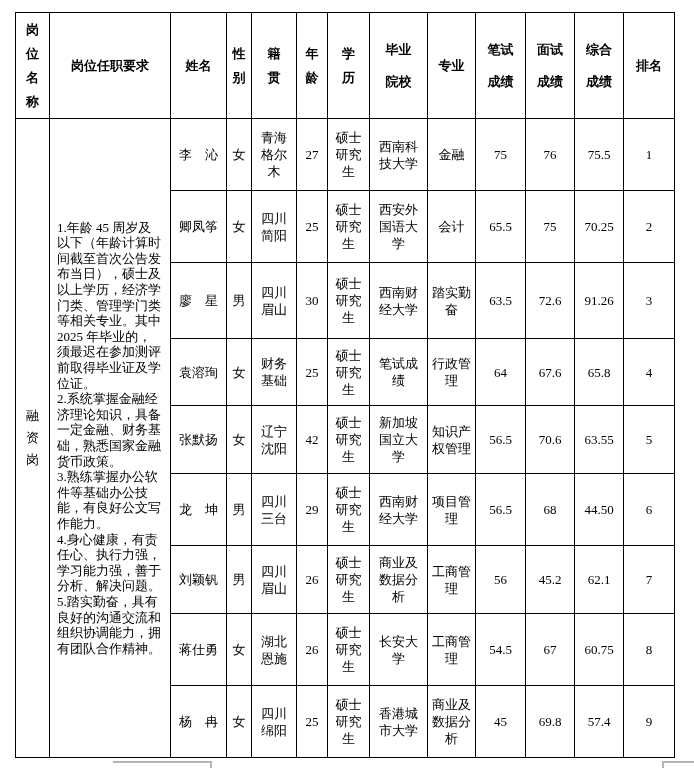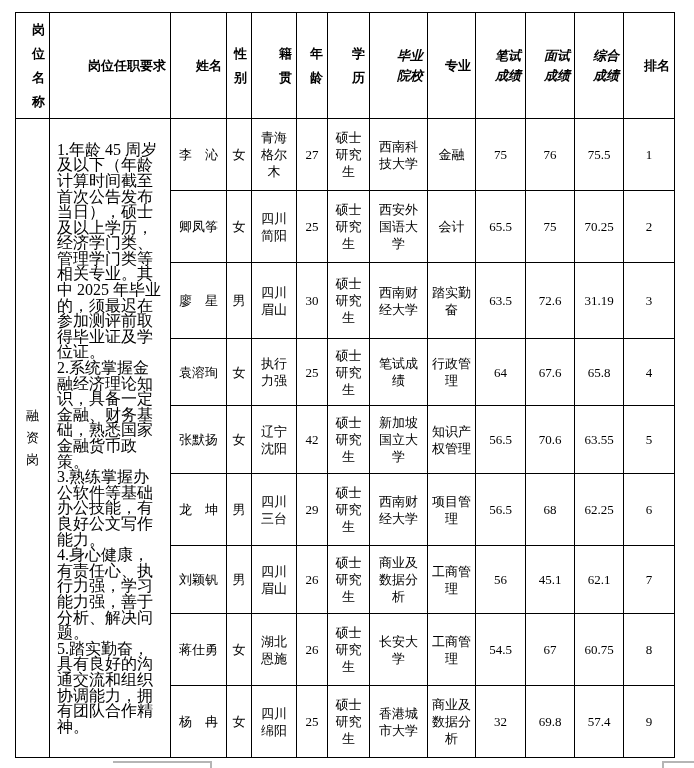--- a/index.html
+++ b/index.html
@@ -11,34 +11,34 @@
 
   table.candidates {
     position:absolute; left:15px; top:12px; width:659px;
     border-collapse:collapse; table-layout:fixed;
   }
   th,td {
     border:1px solid #000; text-align:center; vertical-align:middle;
     font-size:13px; padding:1px 4px; overflow:hidden;
     word-break:break-all;
   }
-  th { font-weight:bold;text-align:right; }
+  th { font-weight:bold; }
   thead tr { height:106px; }
   td { line-height:17px; }
 
   
   .v1 { display:inline-block; width:15px; line-height:24px; word-break:break-all; }
   
-  .v2 { display:inline-block; width:29px; line-height:20px; word-break:break-all;font-style:italic; }
+  .v2 { display:inline-block; width:29px; line-height:32px; word-break:break-all; }
 
   .pos-cell .v1 { line-height:22px; }
   .req-cell { text-align:left; padding:2px 7px; }
   .req-text {
     white-space:pre-line; text-align:left;
-    font-size:16px; line-height:15.6px; word-break:break-all;
+    font-size:13px; line-height:15.6px; word-break:break-all;
   }
 
   
   .frag-left {
     position:absolute; left:113px; top:761px; width:97px; height:7px;
     border-top:2px solid #b5b5b5; border-right:2px solid #b5b5b5;
   }
   .frag-right {
     position:absolute; left:662px; top:761px; width:31px; height:7px;
     border-top:2px solid #b5b5b5; border-left:2px solid #b5b5b5;
@@ -121,27 +121,27 @@
         <tr style="height: 76px;">
   <td>廖　星</td>
   <td>男</td>
   <td>四川眉山</td>
   <td>30</td>
   <td>硕士研究生</td>
   <td>西南财经大学</td>
   <td>踏实勤奋</td>
   <td>63.5</td>
   <td>72.6</td>
-  <td>31.19</td>
+  <td>91.26</td>
   <td>3</td>
 </tr>
         <tr style="height: 67px;">
   <td>袁溶珣</td>
   <td>女</td>
-  <td>执行力强</td>
+  <td>财务基础</td>
   <td>25</td>
   <td>硕士研究生</td>
   <td>笔试成绩</td>
   <td>行政管理</td>
   <td>64</td>
   <td>67.6</td>
   <td>65.8</td>
   <td>4</td>
 </tr>
         <tr style="height: 68px;">
@@ -160,33 +160,33 @@
         <tr style="height: 72px;">
   <td>龙　坤</td>
   <td>男</td>
   <td>四川三台</td>
   <td>29</td>
   <td>硕士研究生</td>
   <td>西南财经大学</td>
   <td>项目管理</td>
   <td>56.5</td>
   <td>68</td>
-  <td>62.25</td>
+  <td>44.50</td>
   <td>6</td>
 </tr>
         <tr style="height: 68px;">
   <td>刘颖钒</td>
   <td>男</td>
   <td>四川眉山</td>
   <td>26</td>
   <td>硕士研究生</td>
   <td>商业及数据分析</td>
   <td>工商管理</td>
   <td>56</td>
-  <td>45.1</td>
+  <td>45.2</td>
   <td>62.1</td>
   <td>7</td>
 </tr>
         <tr style="height: 72px;">
   <td>蒋仕勇</td>
   <td>女</td>
   <td>湖北恩施</td>
   <td>26</td>
   <td>硕士研究生</td>
   <td>长安大学</td>
@@ -197,21 +197,21 @@
   <td>8</td>
 </tr>
         <tr style="height: 72px;">
   <td>杨　冉</td>
   <td>女</td>
   <td>四川绵阳</td>
   <td>25</td>
   <td>硕士研究生</td>
   <td>香港城市大学</td>
   <td>商业及数据分析</td>
-  <td>32</td>
+  <td>45</td>
   <td>69.8</td>
   <td>57.4</td>
   <td>9</td>
 </tr>
       </tbody>
   </table>
 
   <div class="frag-left"></div>
   <div class="frag-right"></div>
 

